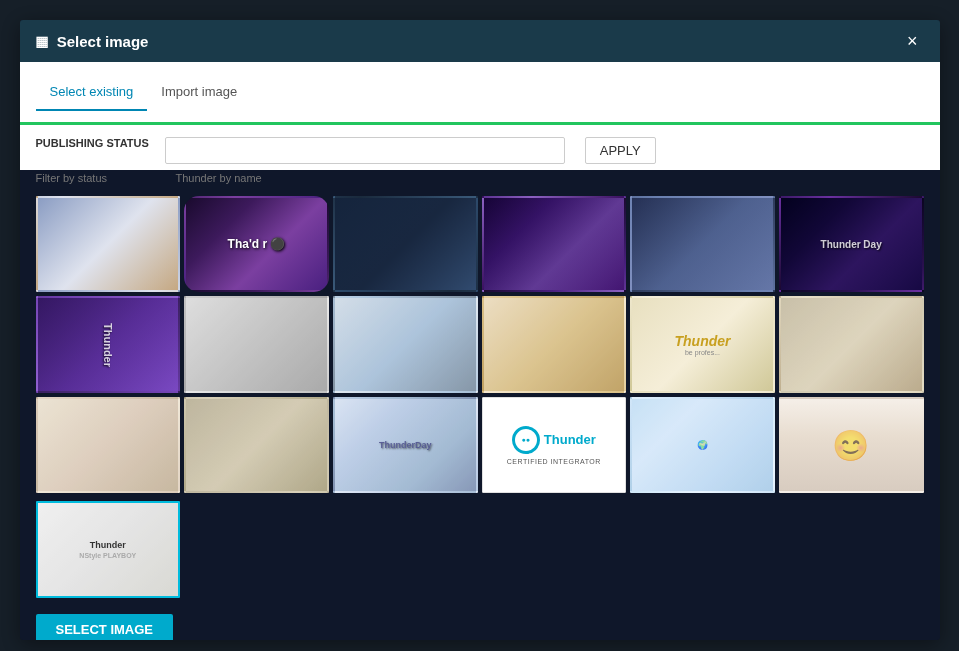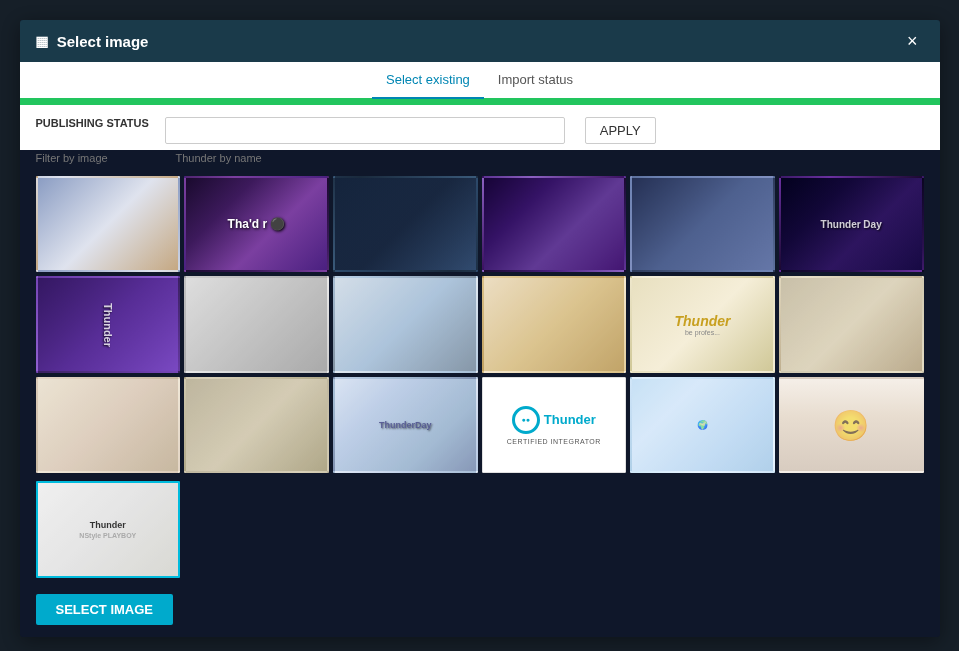--- a/index.html
+++ b/index.html
@@ -68,24 +68,23 @@
     }
 
     .modal-body {
       flex: 1;
       overflow-y: auto;
       padding: 0;
     }
 
     .tabs {
       display: flex;
-      border-bottom: 7px solid #22c55e;
-      padding: 0 16px;
+      border-bottom: 3px solid #22c55e;
+      padding: 12px 16px;
       background: #fff;
-      justify-content: center;
     }
 
     .tab {
       padding: 10px 14px;
       font-size: 13px;
       color: #0086b3;
       cursor: pointer;
       border-bottom: 2px solid transparent;
       margin-bottom: -1px;
       text-decoration: none;
@@ -191,21 +190,21 @@
       background: #555;
       cursor: pointer;
       border: 2px solid transparent;
       border-radius: 1px;
       overflow: hidden;
       position: relative;
     }
 
     
     .img-1 { background: linear-gradient(135deg, #8b9dc3 0%, #dfe3ee 50%, #c5a882 100%); }
-    .img-2 { background: linear-gradient(135deg, #1a0a2e 0%, #3d1a5c 30%, #7b3fa0 60%, #4a2080 100%); }
+    .img-2 { background: linear-gradient(135deg, #1a0a2e 0%, #3d1a5c 30%, #7b3fa0 60%, #4a2080 100%); border-radius: 15px; }
     .img-3 { background: linear-gradient(135deg, #2d4a6b 0%, #1a2a3d 50%, #3a5a7a 100%); }
     .img-4 { background: linear-gradient(135deg, #1a0a30 0%, #4a2080 30%, #8b60c0 60%, #3a1060 100%); }
     .img-5 { background: linear-gradient(135deg, #2d3a5a 0%, #6a80b0 50%, #8090c0 100%); }
     .img-6 { background: linear-gradient(135deg, #0a0520 0%, #2a1050 30%, #6a30a0 60%, #1a0830 100%); }
     .img-7 { background: linear-gradient(135deg, #3a2060 0%, #7040b0 50%, #9060d0 100%); }
     .img-8 { background: linear-gradient(135deg, #e8e8e8 0%, #c8c8c8 50%, #a8a8a8 100%); }
     .img-9 { background: linear-gradient(135deg, #e0e8f0 0%, #b0c8e0 50%, #8090a0 100%); }
     .img-10 { background: linear-gradient(135deg, #f5e8d0 0%, #e0c890 50%, #c0a060 100%); }
     .img-12 { background: linear-gradient(135deg, #d0c8b0 0%, #e8e0c8 50%, #c0b090 100%); }
     .img-13 { background: linear-gradient(135deg, #f0e8d8 0%, #e0d0c0 50%, #c8b8a0 100%); }
@@ -255,37 +254,37 @@
 <div class="overlay">
   <div class="modal">
 
     <div class="modal-header">
       <div class="modal-header-title">Select image</div>
       <button class="modal-close">×</button>
     </div>
 
     <div class="tabs">
       <span class="tab active">Select existing</span>
-      <span class="tab">Import status</span>
+      <span class="tab">Import image</span>
     </div>
 
     <div class="filters">
       <div class="filter-group">
         <span class="filter-label">PUBLISHING STATUS</span>
       </div>
       <div class="filter-group">
         <div class="filter-input-wrapper">
           <input class="filter-input" type="text" placeholder="" style="">
           <button class="apply-btn">APPLY</button>
         </div>
       </div>
     </div>
 
     <div class="filter-hints">
-      <span class="filter-hint-item">Filter by image</span>
+      <span class="filter-hint-item">Filter by status</span>
       <span class="filter-hint-item">Thunder by name</span>
     </div>
 
     <div class="modal-body">
       <div class="image-grid">
 
         <div class="image-item img-1">
           <div class="img-overlay">
             <span class="img-text" style="color:rgba(80,60,40,0.6)"></span>
           </div>

